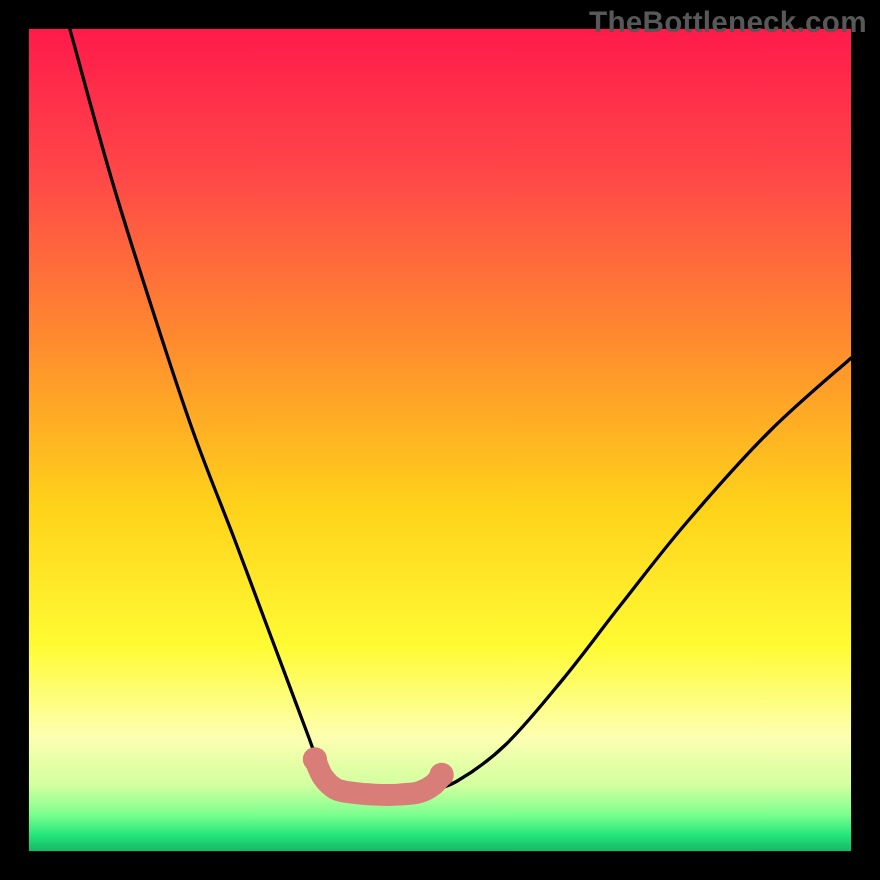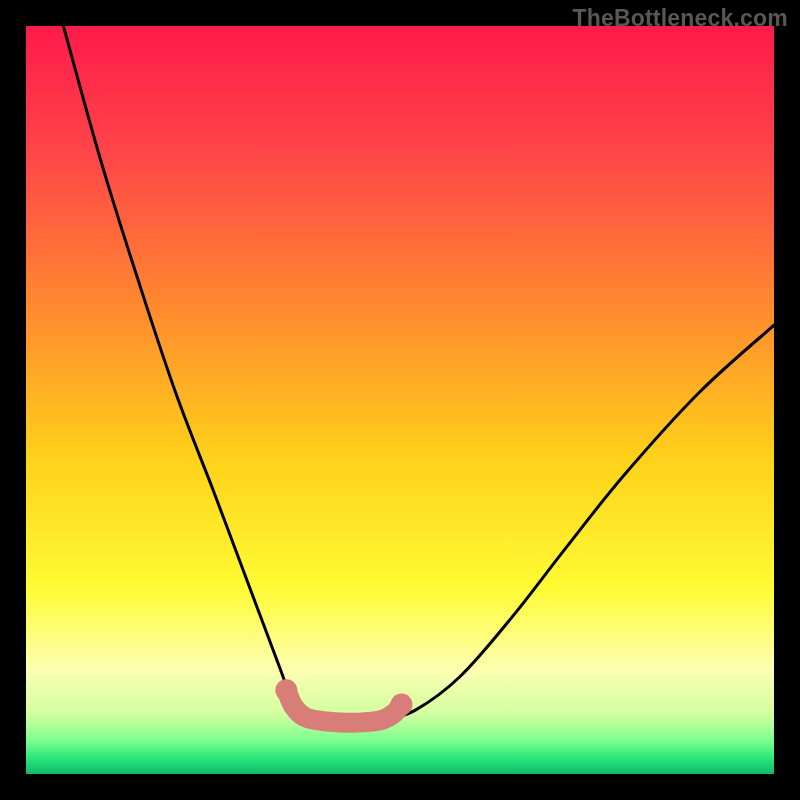--- a/index.html
+++ b/index.html
@@ -25,21 +25,21 @@
     top: 26px;
     width: 748px;
     height: 748px;
     overflow: hidden;
   }
   .watermark {
     position: absolute;
     top: 5px;
     right: 12px;
     color: #585858;
-    font-size: 23px;
+    font-size: 27px;
     font-weight: 600;
     letter-spacing: 0.2px;
     font-family: Arial, Helvetica, sans-serif;
     user-select: none;
     text-align: center;
   }
   svg {
     display: block;
   }
 </style>

